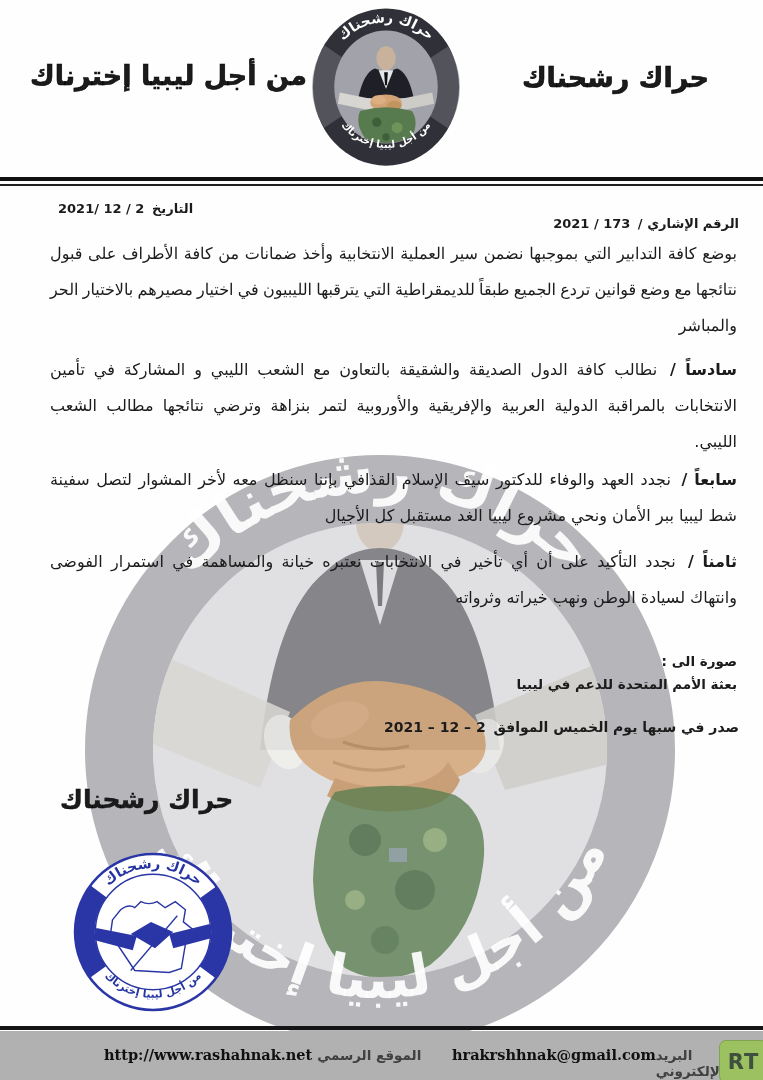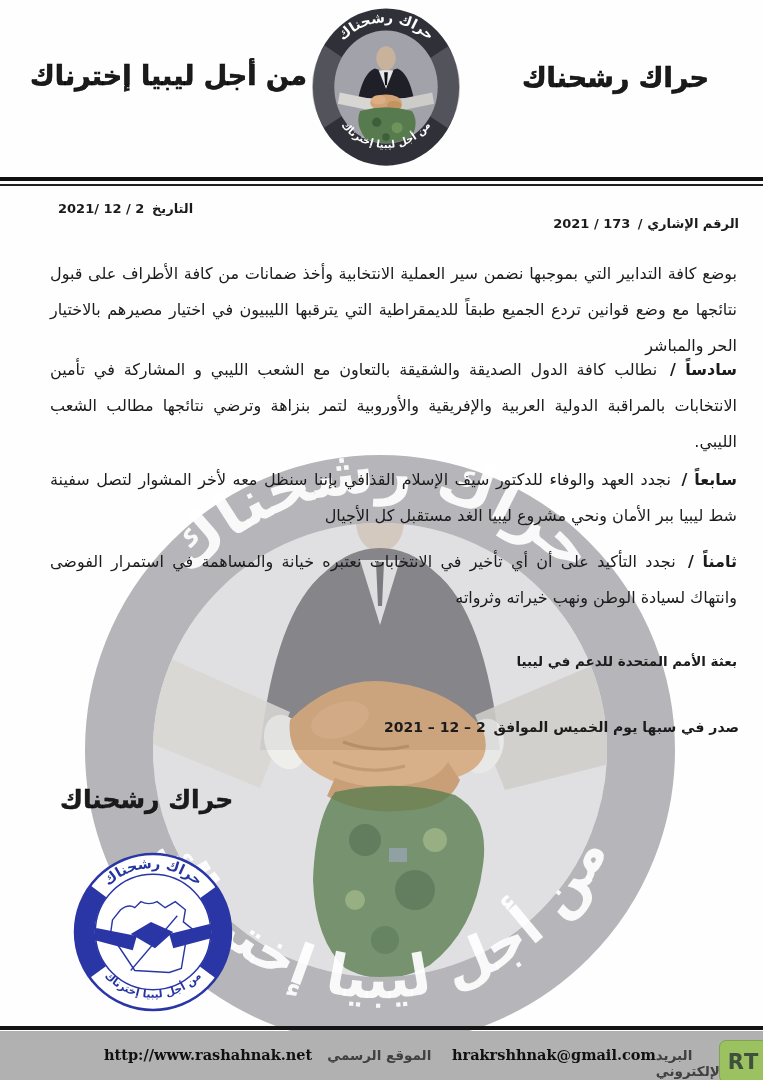--- a/index.html
+++ b/index.html
@@ -21,36 +21,36 @@
   
   .ref-no{position:absolute;top:216px;right:24px;font-size:13px;font-weight:bold;white-space:nowrap;}
   .ref-date{position:absolute;top:201px;left:55px;font-size:13px;font-weight:bold;white-space:nowrap;}
   .num{direction:ltr;unicode-bidi:isolate;display:inline-block;padding:0 3px;}
   
   .para{
     position:absolute;right:26px;left:50px;
     font-size:16px;line-height:36px;text-align:justify;text-align-last:right;
     z-index:2;
   }
-  .p1{top:256px;} .p2{top:352px;} .p3{top:462px;} .p4{top:544px;}
+  .p1{top:236px;font-family:Liberation Serif, serif;} .p2{top:352px;} .p3{top:462px;} .p4{top:544px;}
   .para b{font-weight:bold;padding-left:4px;}
   
   .copyto{position:absolute;top:650px;right:26px;text-align:right;font-weight:bold;
           font-size:13.5px;line-height:23px;z-index:2;}
   .issued{position:absolute;top:719px;right:24px;font-size:14px;font-weight:bold;
           white-space:nowrap;z-index:2;}
   .signature{position:absolute;top:785px;left:60px;font-size:25px;font-weight:bold;
           -webkit-text-stroke:.4px #000;z-index:2;}
   .stamp{position:absolute;top:851px;left:72px;width:162px;height:162px;z-index:2;}
   
   .watermark{position:absolute;top:420px;left:33px;width:694px;height:660px;z-index:1;pointer-events:none;}
   
   .footer-line{position:absolute;top:1026px;left:0;right:0;height:4px;background:#141414;z-index:3;}
   .footer-band{position:absolute;top:1031px;left:0;right:0;height:49px;background:#b1b1b1;z-index:3;}
-  .site-group{position:absolute;top:1046px;left:104px;display:flex;gap:15px;align-items:baseline;z-index:4;direction:ltr;}
+  .site-group{position:absolute;top:1046px;left:104px;display:flex;gap:5px;align-items:baseline;z-index:4;direction:ltr;}
   .email-group{position:absolute;top:1046px;left:452px;display:flex;gap:0;align-items:baseline;z-index:4;direction:ltr;}
   .latin{font-family:"DejaVu Serif",serif;font-weight:bold;font-size:14.5px;color:#101010;direction:ltr;}
   .ar-label{font-weight:bold;font-size:13.5px;color:#404040;}
   .rt-badge{position:absolute;top:1040px;right:-5px;width:47px;height:41px;background:#9cc160;
     border:1px solid #7fa34e;border-radius:7px;display:flex;align-items:center;justify-content:center;
     font-weight:900;font-size:21px;color:#40503f;letter-spacing:1px;z-index:4;direction:ltr;}
   svg text{font-family:"DejaVu Sans",sans-serif;}
 </style>
 </head>
 <body>
@@ -171,20 +171,21 @@
     <b>سابعاً /</b>
     <span>نجدد العهد والوفاء للدكتور سيف الإسلام القذافي بإننا سنظل معه لأخر المشوار لتصل سفينة شط ليبيا ببر الأمان ونحي مشروع ليبيا الغد مستقبل كل الأجيال</span>
   </div>
 
   <div class="para p4">
     <b>ثامناً /</b>
     <span>نجدد التأكيد على أن أي تأخير في الانتخابات نعتبره خيانة والمساهمة في استمرار الفوضى وانتهاك لسيادة الوطن ونهب خيراته وثرواته</span>
   </div>
 
   <div class="copyto">
+    <div>صورة الى :</div>
     <div>بعثة الأمم المتحدة للدعم في ليبيا</div>
   </div>
 
   <div class="issued">
     <span>صدر في سبها يوم الخميس الموافق</span>
     <span class="num">2021 – 12 – 2</span>
   </div>
 
   <div class="signature">حراك رشحناك</div>
 

